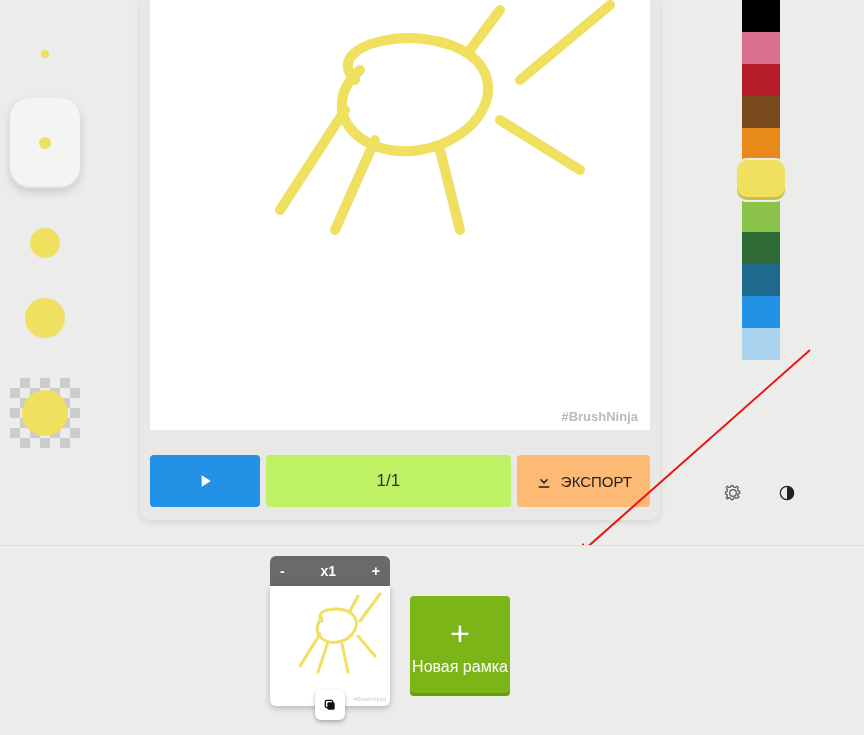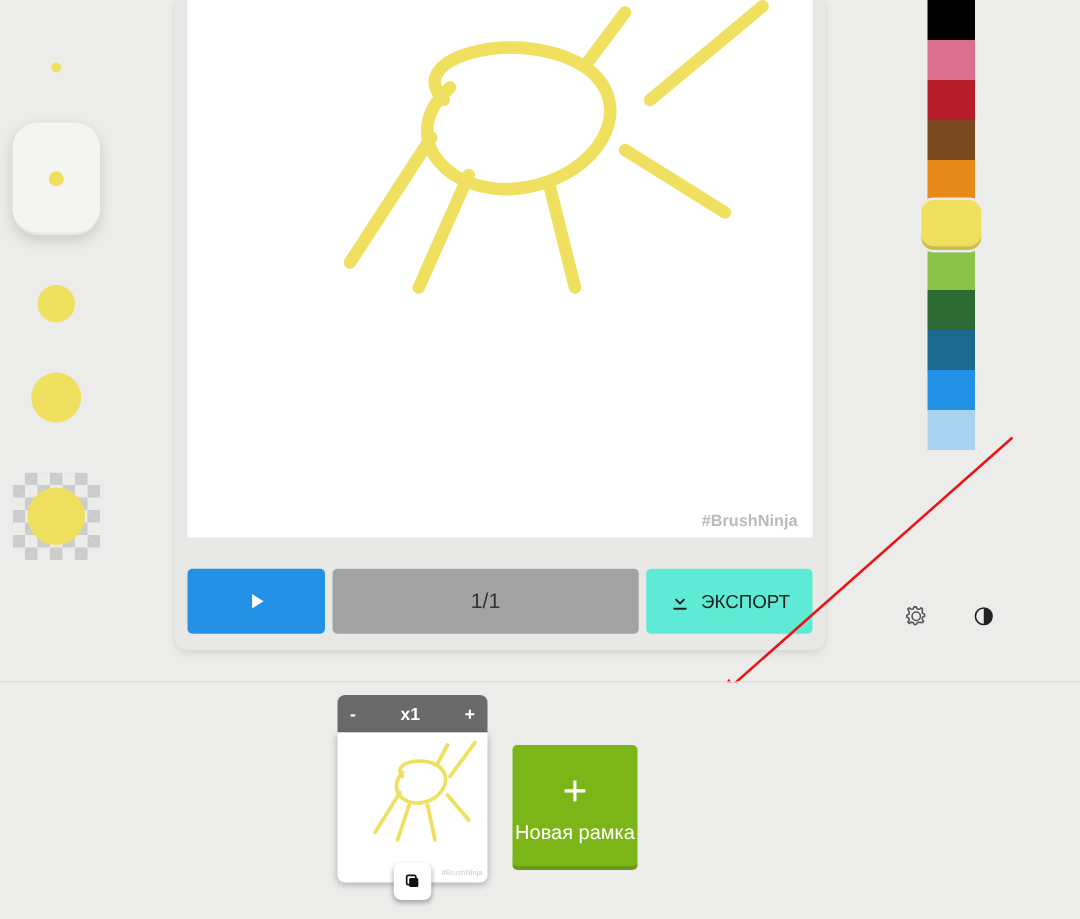--- a/index.html
+++ b/index.html
@@ -68,26 +68,26 @@
   .toolbar {
     position:absolute; left:10px; right:10px; bottom:12px;
     height:54px; display:flex; align-items:center; gap:6px;
   }
   .play-btn {
     width:110px; height:52px; background:#2291e6; border-radius:4px;
     display:flex; align-items:center; justify-content:center; cursor:pointer;
   }
   .play-btn svg { width:20px; height:20px; fill:#fff; }
   .frame-counter {
-    flex:1; height:52px; background:#a3a3a3; border-radius:4px;
+    flex:1; height:52px; background:#bef264; border-radius:4px;
     display:flex; align-items:center; justify-content:center;
     font-size:17px; color:#333;
   }
   .export-btn {
-    height:52px; padding:0 18px; background:#5eead4; border-radius:4px;
+    height:52px; padding:0 18px; background:#fdba74; border-radius:4px;
     display:flex; align-items:center; justify-content:center; gap:8px;
     font-size:15px; color:#222; cursor:pointer; font-weight:500;
   }
   .export-btn svg { width:18px; height:18px; fill:#222; }
 
   
   .palette {
     position:absolute; left:742px; top:0;
     width:38px;
     display:flex; flex-direction:column;

